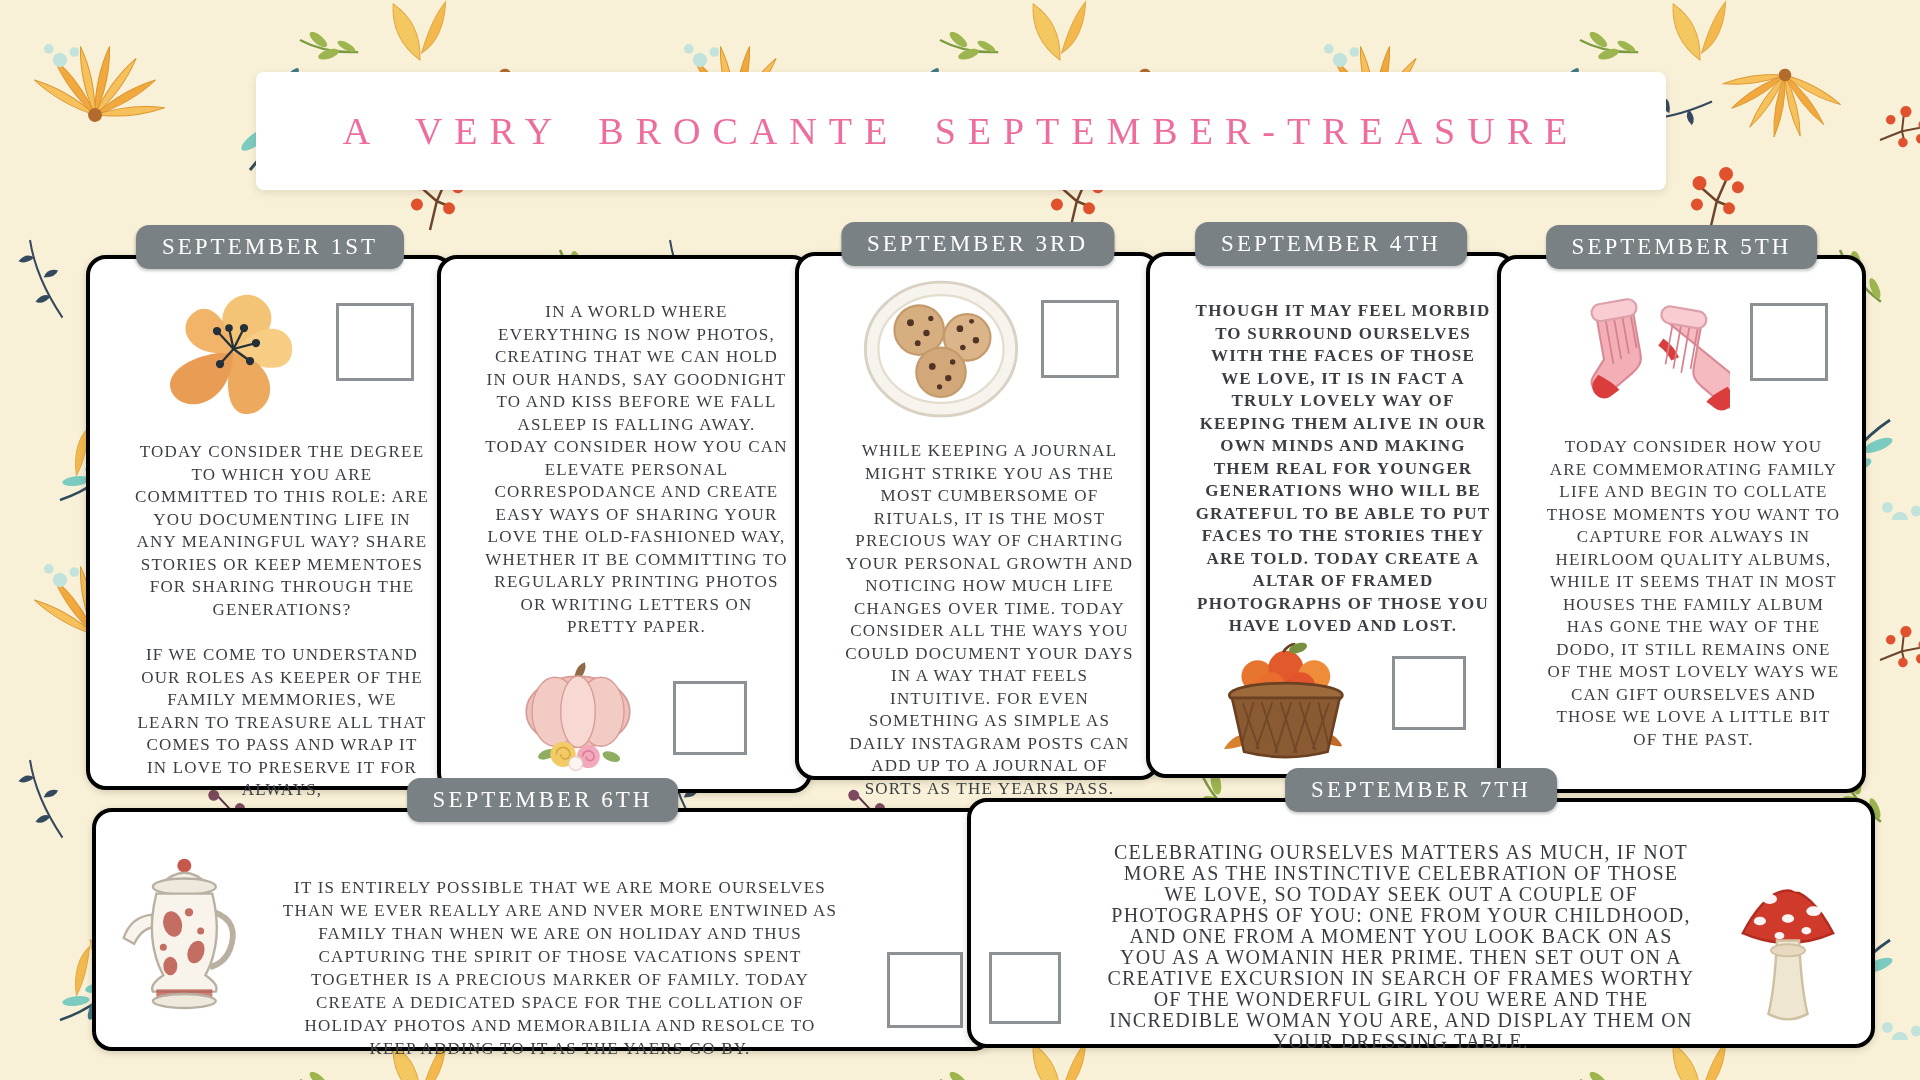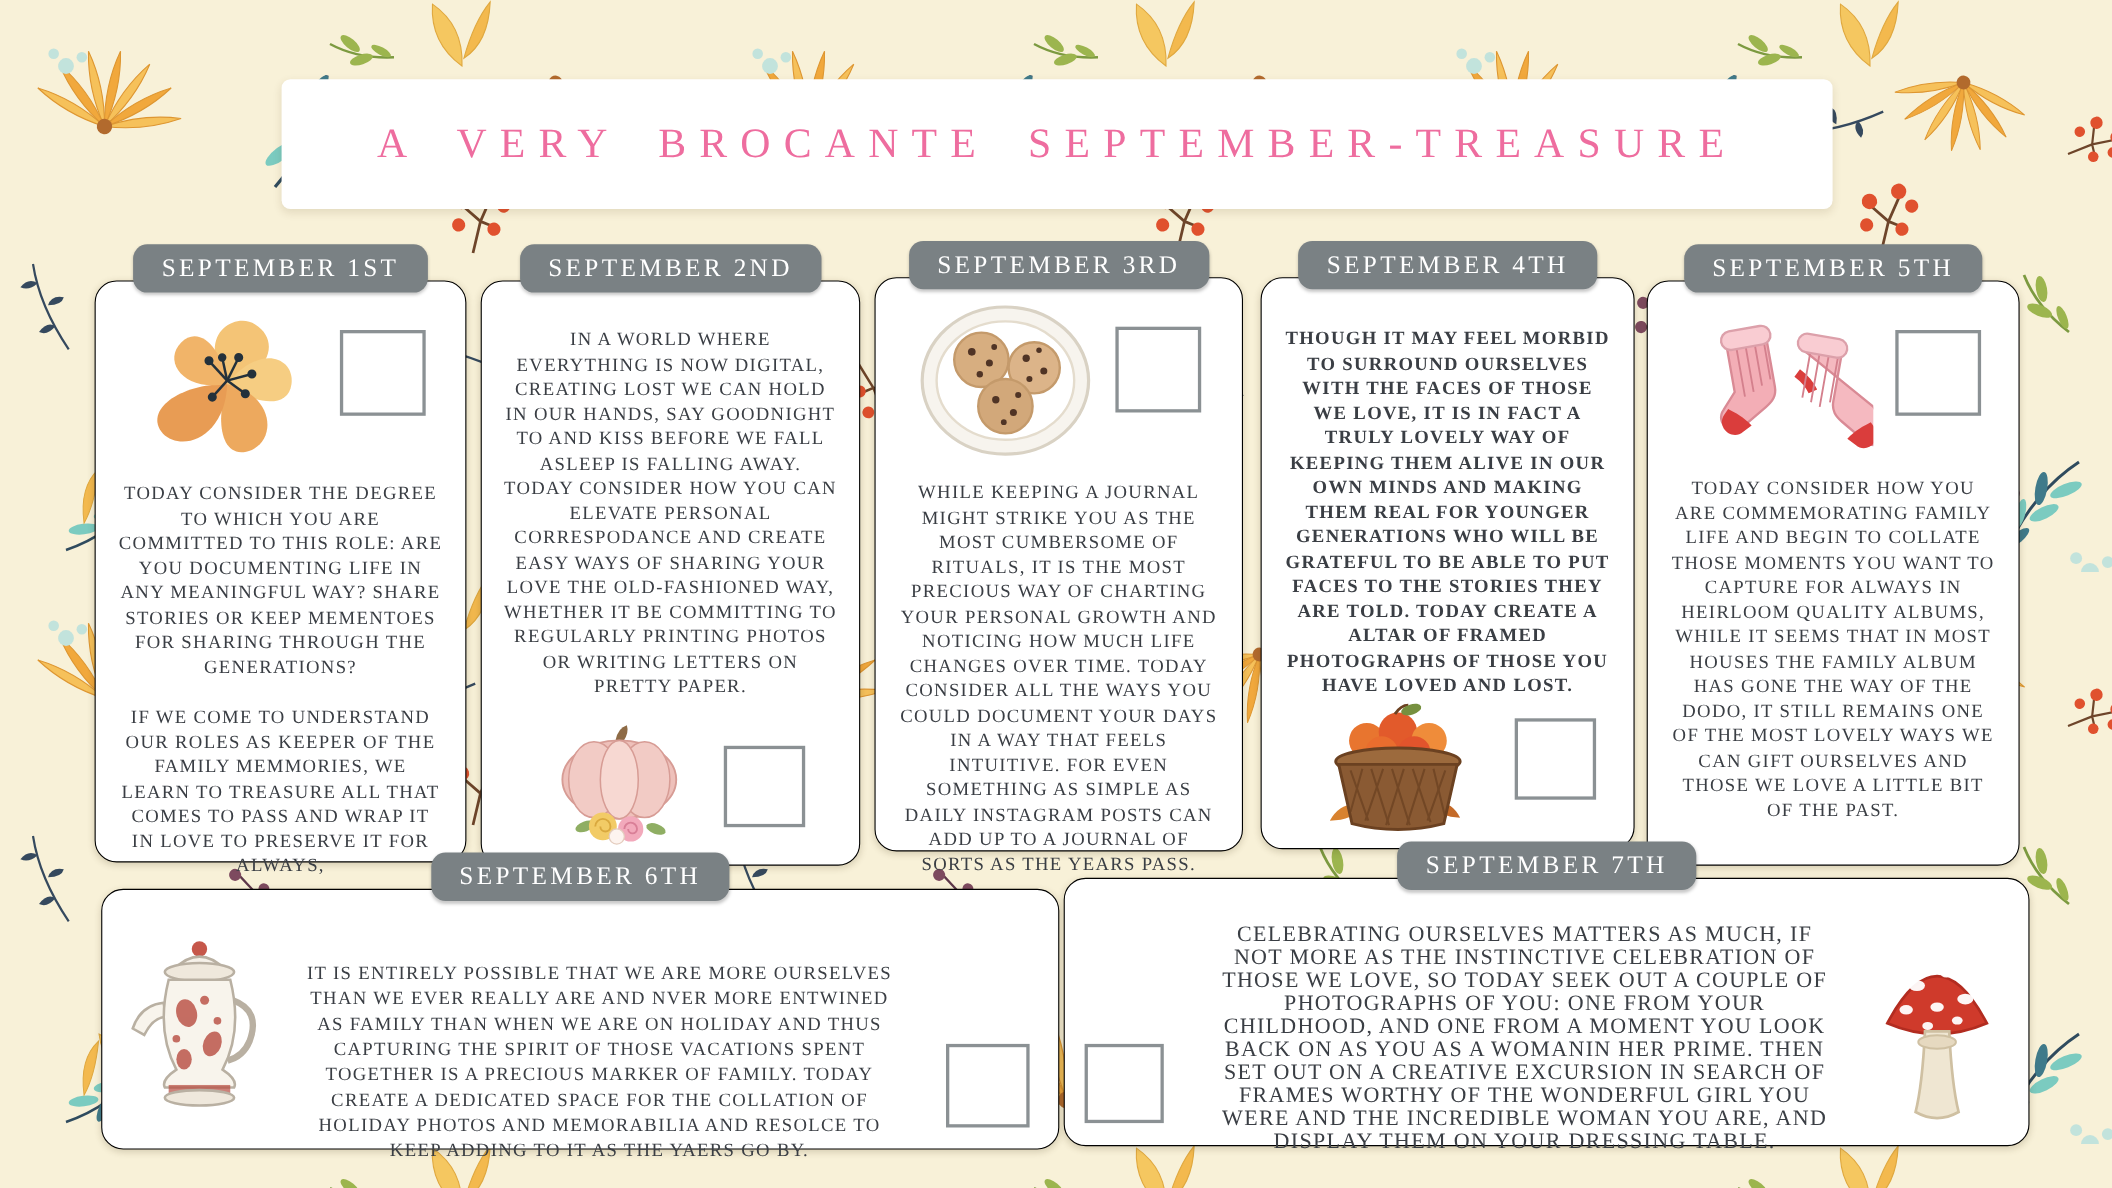--- a/index.html
+++ b/index.html
@@ -7,22 +7,22 @@
   .bg{position:absolute;inset:0;}
 
   
   .banner{position:absolute;left:256px;top:72px;width:1410px;height:118px;background:#ffffff;
           border-radius:8px;box-shadow:0 3px 8px rgba(80,60,20,.12);
           display:flex;align-items:center;justify-content:center;}
   .banner h1{margin:0;font-weight:500;font-size:38px;letter-spacing:12px;word-spacing:14px;
              color:#ee6d9f;white-space:nowrap;}
 
   
-  .card{position:absolute;background:#fff;border:1px solid #000000;border-radius:20px;
-        box-shadow:0 2px 7px rgba(70,55,20,.20);overflow:visible;}
+  .card{position:absolute;background:#fff;border:4px solid #000000;border-radius:20px;
+        box-shadow:0 2px 7px rgba(70,55,20,.20);overflow:visible;padding-left:24px;}
   .pill{position:absolute;top:-34px;left:50%;transform:translateX(-50%);
         background:#7a8184;color:#fff;font-size:23px;letter-spacing:3px;
         padding:9px 26px;border-radius:13px;white-space:nowrap;
         box-shadow:0 2px 3px rgba(0,0,0,.22);}
   .checkbox{background:#fff;border:3px solid #8b9194;flex:none;}
 
   .body{padding:0 20px;text-align:center;font-size:17px;line-height:22.5px;
         letter-spacing:1.2px;color:#3a3e44;}
   .body p{margin:0;}
 
@@ -175,23 +175,22 @@
       </svg>
       <div class="checkbox"></div>
     </div>
     <div class="body">
       <p>TODAY CONSIDER THE DEGREE TO WHICH YOU ARE COMMITTED TO THIS ROLE: ARE YOU DOCUMENTING LIFE IN ANY MEANINGFUL WAY? SHARE STORIES OR KEEP MEMENTOES FOR SHARING THROUGH THE GENERATIONS?</p>
       <p>IF WE COME TO UNDERSTAND OUR ROLES AS KEEPER OF THE FAMILY MEMMORIES, WE LEARN TO TREASURE ALL THAT COMES TO PASS AND WRAP IT IN LOVE TO PRESERVE IT FOR ALWAYS,</p>
     </div>
   </div>
 
   <div class="card c2">
-    <div class="pill">SEPTEMBER 2ND</div>
-    <div class="body">
-      <p>IN A WORLD WHERE EVERYTHING IS NOW DIGITAL, CREATING LOST WE CAN HOLD IN OUR HANDS, SAY GOODNIGHT TO AND KISS BEFORE WE FALL ASLEEP IS FALLING AWAY.</p>
+    <div class="body">
+      <p>IN A WORLD WHERE EVERYTHING IS NOW PHOTOS, CREATING THAT WE CAN HOLD IN OUR HANDS, SAY GOODNIGHT TO AND KISS BEFORE WE FALL ASLEEP IS FALLING AWAY.</p>
       <p>TODAY CONSIDER HOW YOU CAN ELEVATE PERSONAL CORRESPODANCE AND CREATE EASY WAYS OF SHARING YOUR LOVE THE OLD-FASHIONED WAY, WHETHER IT BE COMMITTING TO REGULARLY PRINTING PHOTOS OR WRITING LETTERS ON PRETTY PAPER.</p>
     </div>
     <div class="illo-row bottom">
       <svg width="150" height="115" viewBox="0 0 130 100">
         <path d="M62 14 q2 -10 9 -12 q2 6 -3 13Z" fill="#8e6b46"></path>
         <ellipse cx="65" cy="45" rx="45" ry="31" fill="#eec0ba" stroke="#d79c95" stroke-width="1.5"></ellipse>
         <ellipse cx="45" cy="45" rx="20" ry="30" fill="#f2cbc5" stroke="#d79c95" stroke-width="1.2"></ellipse>
         <ellipse cx="85" cy="45" rx="20" ry="30" fill="#f2cbc5" stroke="#d79c95" stroke-width="1.2"></ellipse>
         <ellipse cx="65" cy="45" rx="15" ry="31" fill="#f7d8d2" stroke="#d79c95" stroke-width="1.2"></ellipse>
         <ellipse cx="38" cy="82" rx="8" ry="4" fill="#8fae63" transform="rotate(-20 38 82)"></ellipse>

